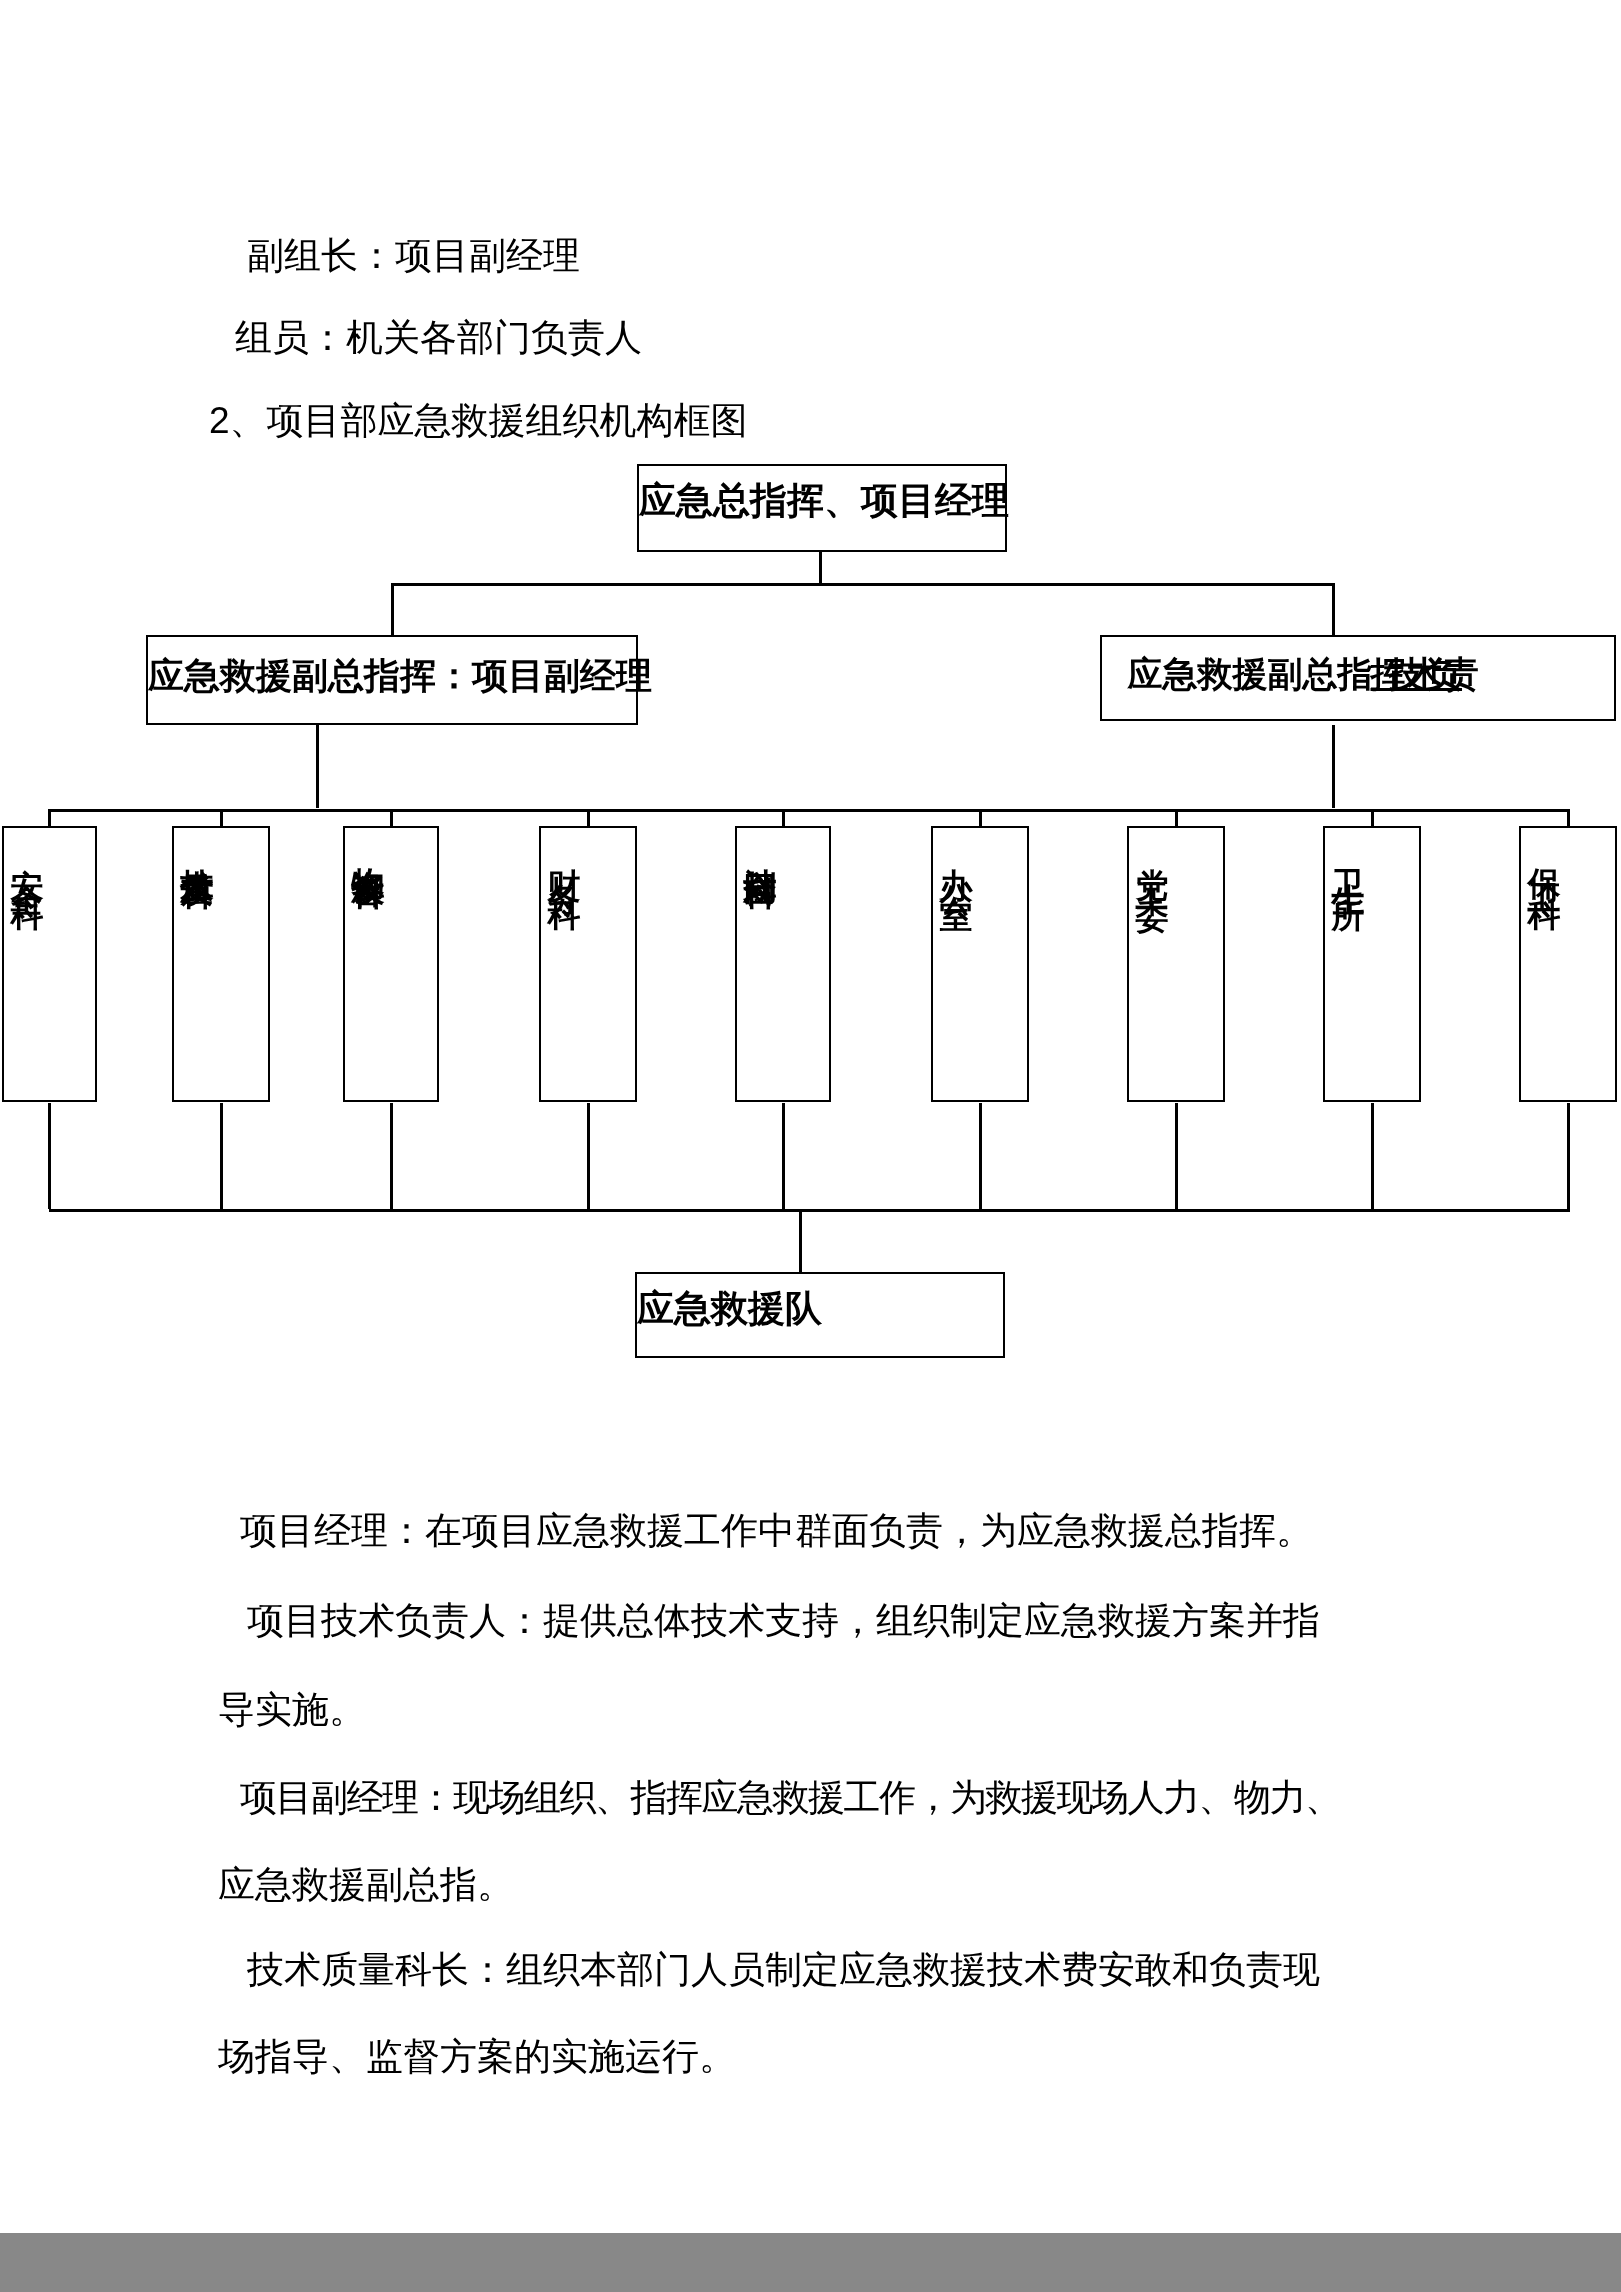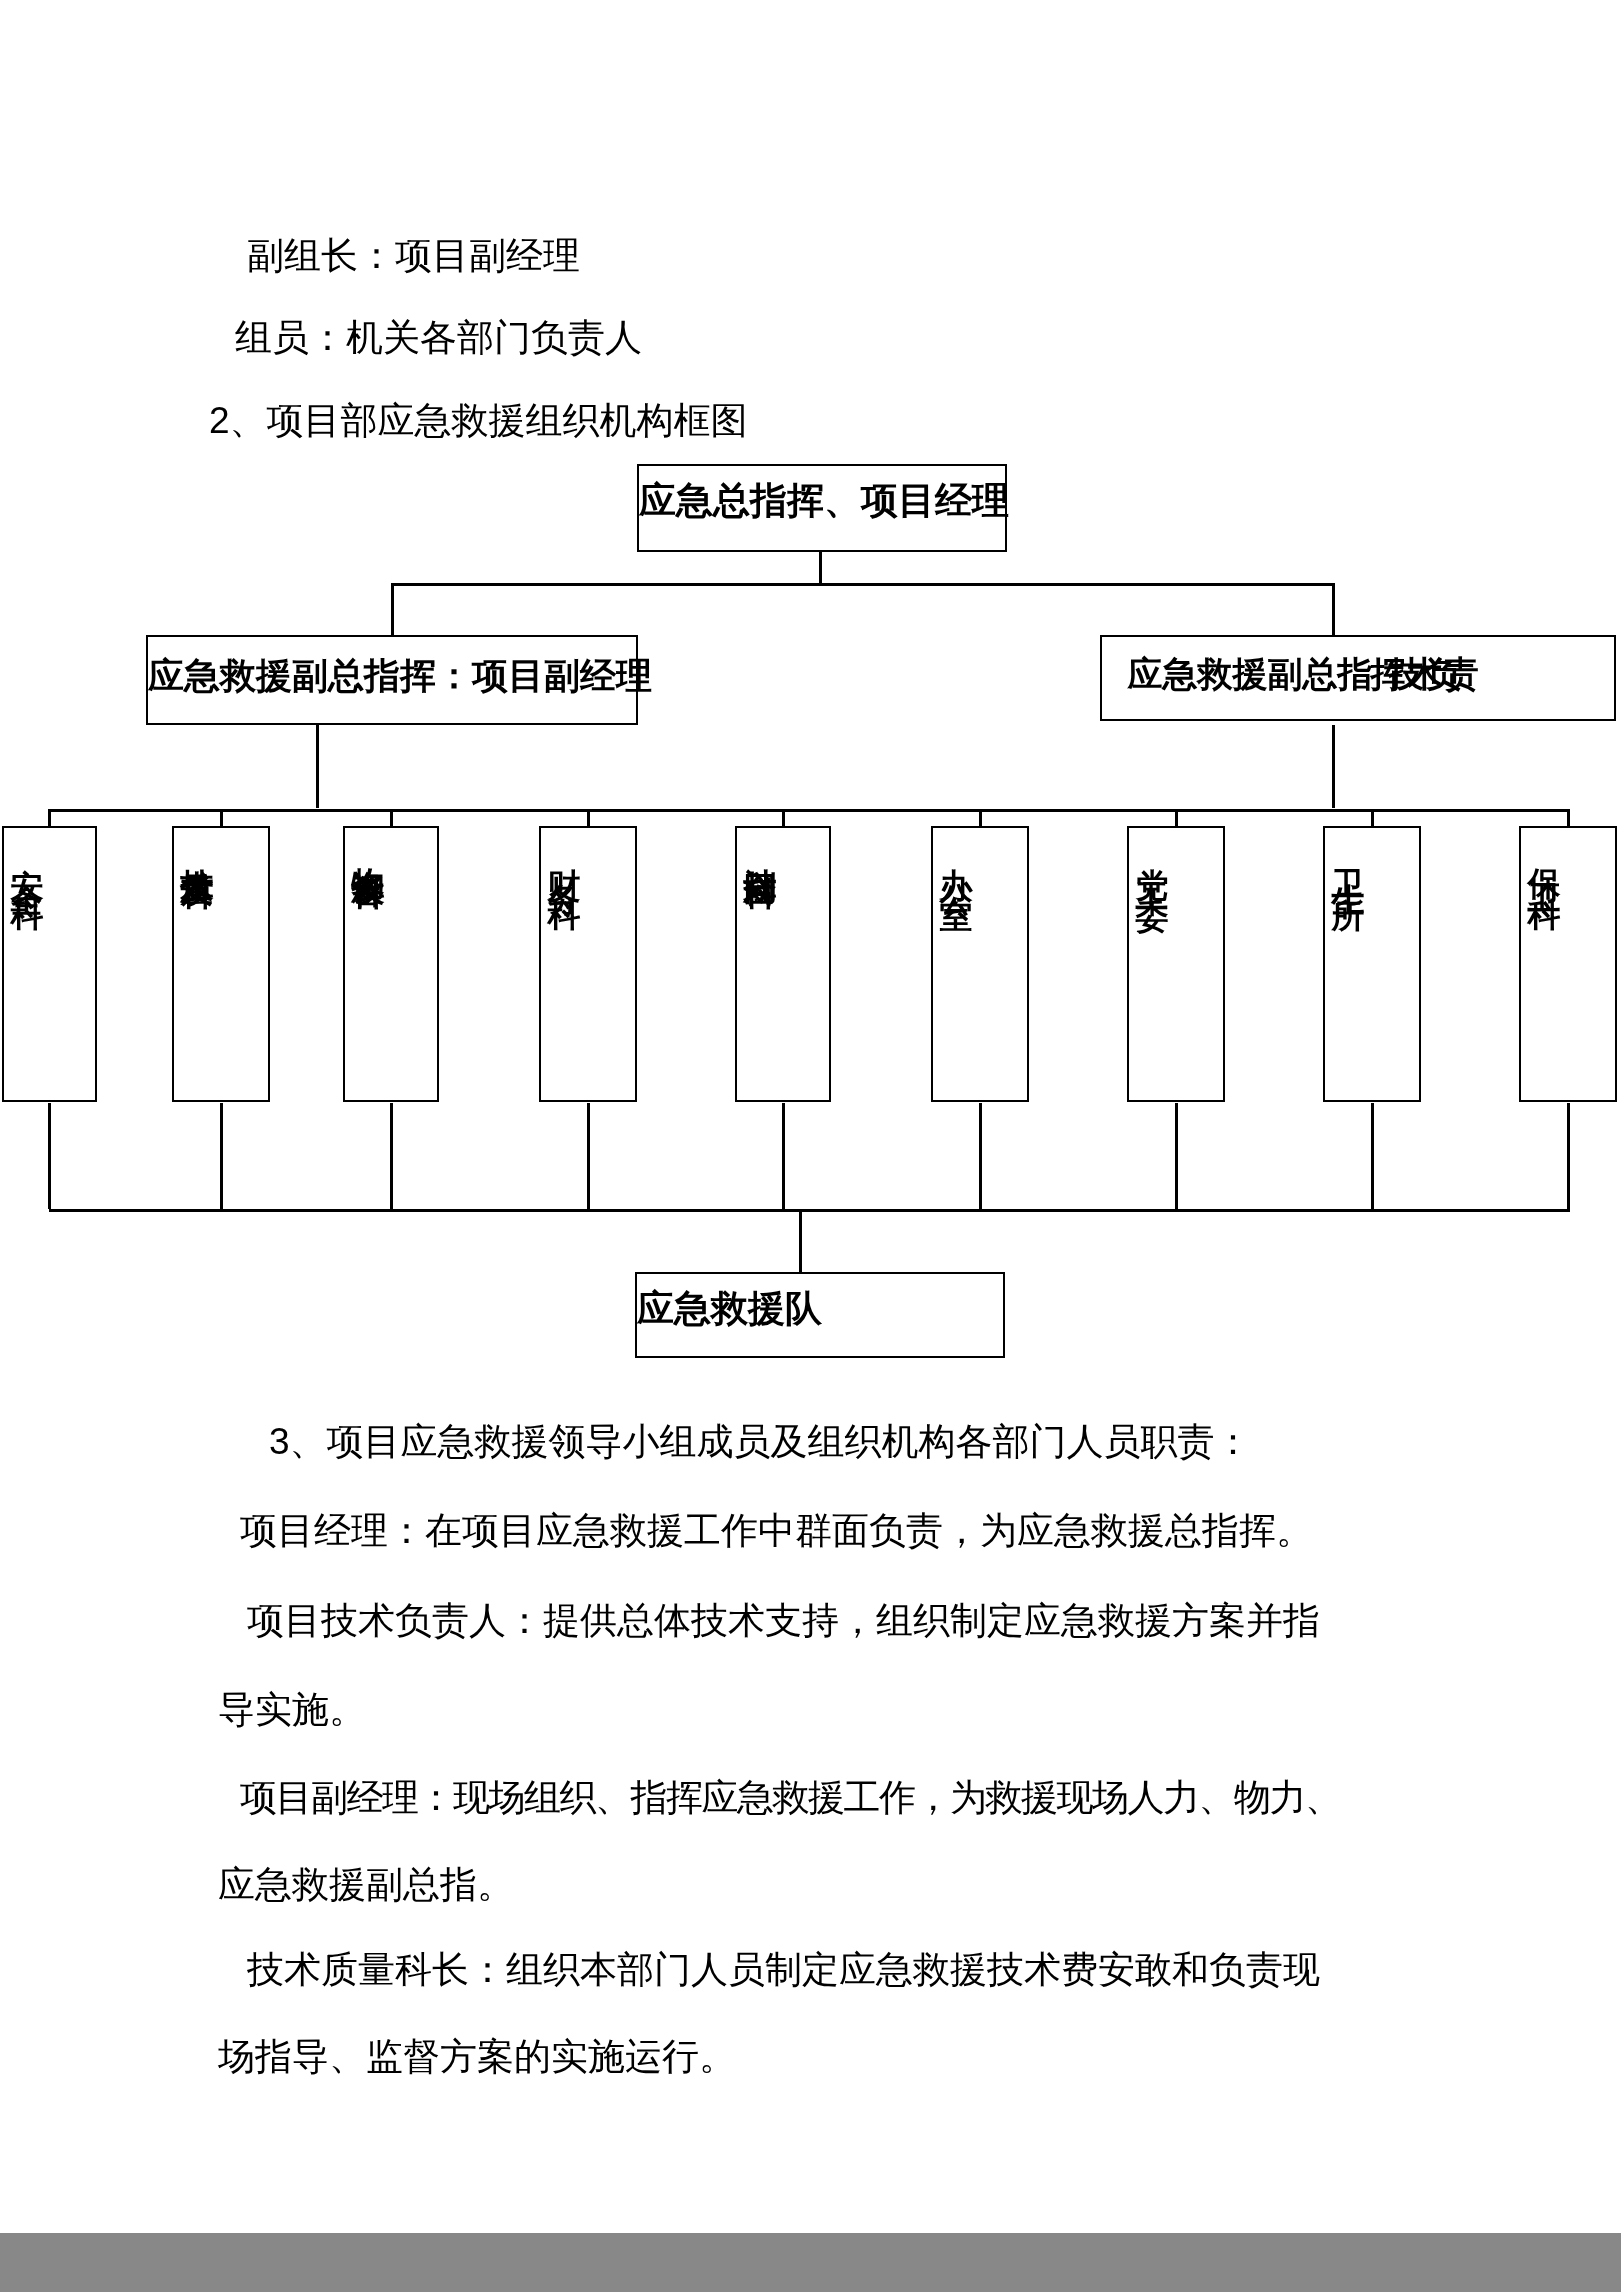--- a/index.html
+++ b/index.html
@@ -19,21 +19,21 @@
     border:2.9px solid #000;
     background:#fff;
     box-sizing:border-box;
     display:flex;align-items:center;justify-content:flex-start;
     font-weight:bold;
     white-space:nowrap;
   }
   .box-commander{left:637px;top:464px;width:370px;height:88px;font-size:37px;padding-bottom:13.7px;}
   .box-deputy-left{left:146px;top:635px;width:492px;height:90px;font-size:36px;padding-bottom:7.8px;}
   .box-deputy-right{left:1100px;top:635px;width:516px;height:86px;font-size:35px;justify-content:flex-start;padding-left:25.5px;padding-bottom:7.8px;}
-  .overlap{letter-spacing:-16.7px;margin-left:-2px;display:inline-block;}
+  .overlap{letter-spacing:-16.7px;margin-left:-2px;display:inline-block;text-decoration:underline;}
   .box-team{left:635px;top:1272px;width:370px;height:86px;font-size:37px;padding-bottom:11.8px;}
   .dept{
     top:826px;height:276px;
     align-items:flex-start;
     padding-top:13.7px;
     font-size:33px;
   }
   .dept span{
     writing-mode:vertical-rl;
     text-orientation:upright;
@@ -124,21 +124,20 @@
     <div class="vline" style="left:1567px;top:1103px;width:2.9px;height:106px;"></div>
 
     <div class="hline" style="left:49px;top:1209px;width:1521px;height:2.9px;"></div>
     <div class="vline" style="left:799px;top:1209px;width:2.9px;height:64px;"></div>
 
     <div class="box box-team">
       <span>应急救援队</span>
     </div>
   </div>
 
-  <div class="txt" style="left:269px;top:1421px;">3、项目应急救援领导小组成员及组织机构各部门人员职责：</div>
   <div class="txt" style="left:240px;top:1510px;">项目经理：在项目应急救援工作中群面负责，为应急救援总指挥。</div>
   <div class="txt" style="left:247px;top:1600px;">项目技术负责人：提供总体技术支持，组织制定应急救援方案并指</div>
   <div class="txt" style="left:218px;top:1689px;text-align:center;">导实施。</div>
   <div class="txt p-condensed" style="left:240px;top:1777px;">项目副经理：现场组织、指挥应急救援工作，为救援现场人力、物力、</div>
   <div class="txt" style="left:218px;top:1864px;">应急救援副总指。</div>
   <div class="txt" style="left:247px;top:1949px;">技术质量科长：组织本部门人员制定应急救援技术费安敢和负责现</div>
   <div class="txt" style="left:218px;top:2036px;">场指导、监督方案的实施运行。</div>
 
 </div>
 

